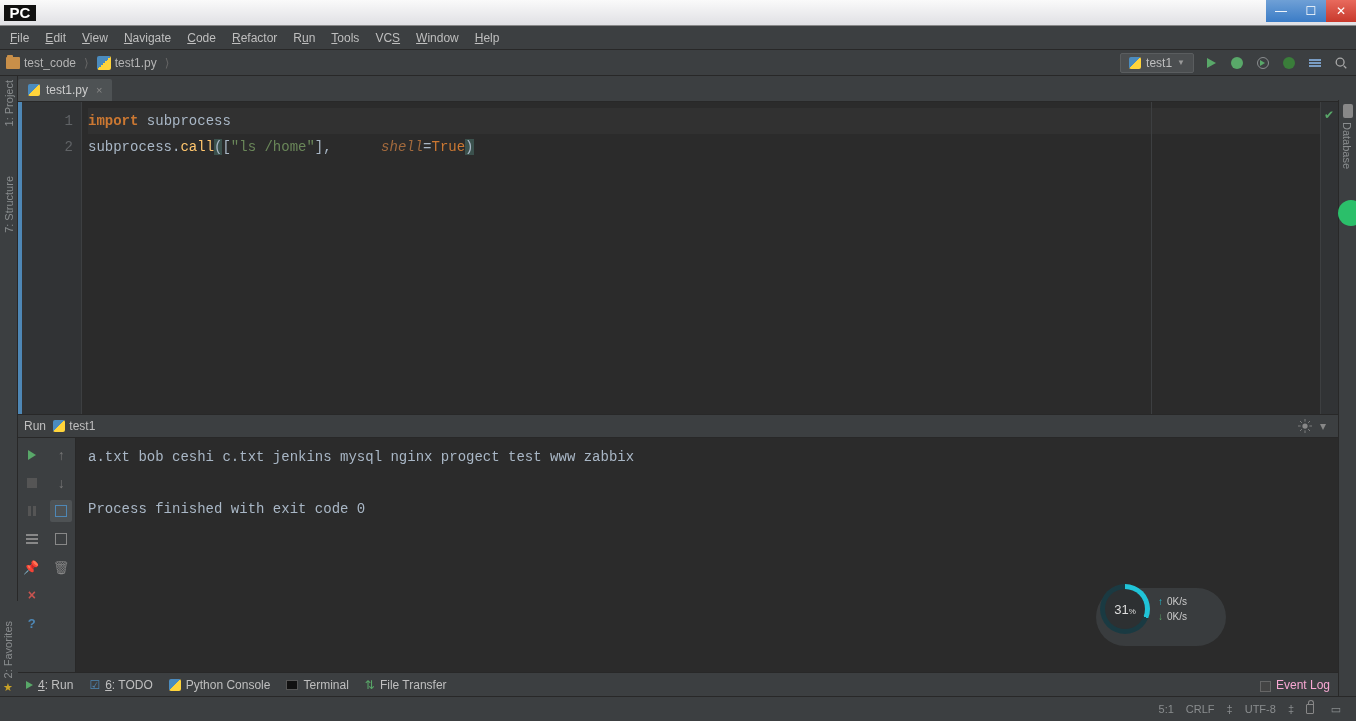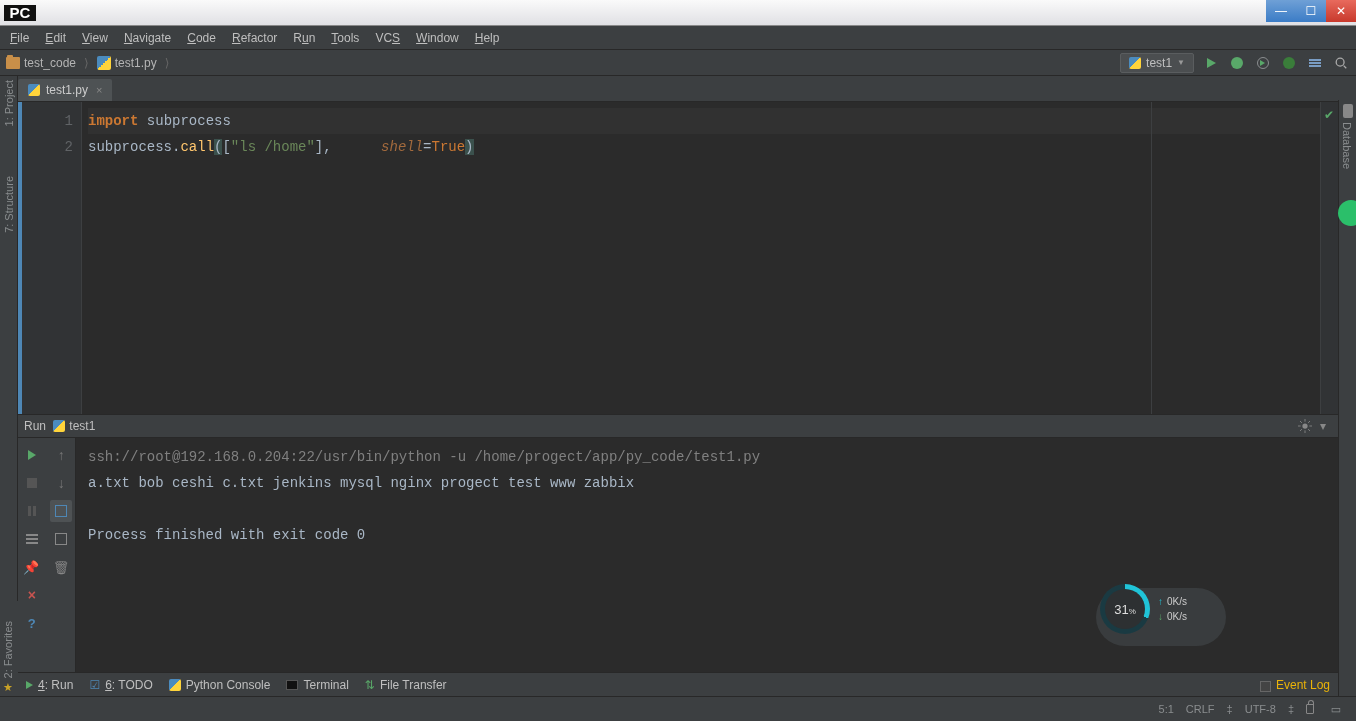--- a/index.html
+++ b/index.html
@@ -195,21 +195,21 @@
 
 
 .bottom-tabs {
   position:absolute; left:18px; right:18px; bottom:25px; height:24px;
   background:#3c3f41; border-top:1px solid #282828;
   display:flex; align-items:center; gap:16px; padding:0 8px; color:#bfbfbf;
 }
 .bottom-tabs .btab { display:flex; align-items:center; gap:5px; }
 .bottom-tabs .btab u { text-decoration: underline; }
 .bottom-tabs .spacer { flex:1;}
-.event-log { display:flex; align-items:flex-end; gap:5px; color:#eab308;}
+.event-log { display:flex; align-items:flex-end; gap:5px; color:#f9a8d4;}
 
 
 .statusbar {
   position:absolute; left:0; right:0; bottom:0; height:25px;
   background:#3c3f41; border-top:1px solid #282828;
   display:flex; align-items:center; justify-content:flex-end; gap:12px; padding:0 10px;
   color:#8a8d8f; font-size:11px;
 }
 .lock-ic { width:8px;height:10px;border:1px solid #888;border-radius:1px; position:relative;}
 .lock-ic::before{content:'';position:absolute;top:-5px;left:1px;width:4px;height:4px;border:1px solid #888;border-bottom:none;border-radius:3px 3px 0 0;}
@@ -421,21 +421,20 @@
       </div>
     <div class="tb-btn">
         <span class="x-red">×</span>
       </div>
     <div></div>
     <div class="tb-btn">
         <span class="q-ic">?</span>
       </div>
   </div>
   <div class="console">
-    <div class="dim">ssh://root@192.168.0.204:22/usr/bin/python -u /home/progect/app/py_code/test1.py</div>
     <div>a.txt  bob  ceshi  c.txt  jenkins  mysql  nginx  progect  test  www  zabbix</div>
     <div>&nbsp;</div>
     <div>Process finished with exit code 0</div>
   </div>
 </div>
 
 <div class="bottom-tabs">
   <div class="btab">
       <div class="play-g" style="border-left-width:7px;border-top-width:4px;border-bottom-width:4px;"></div>
       <span><u>4</u>: Run</span>

